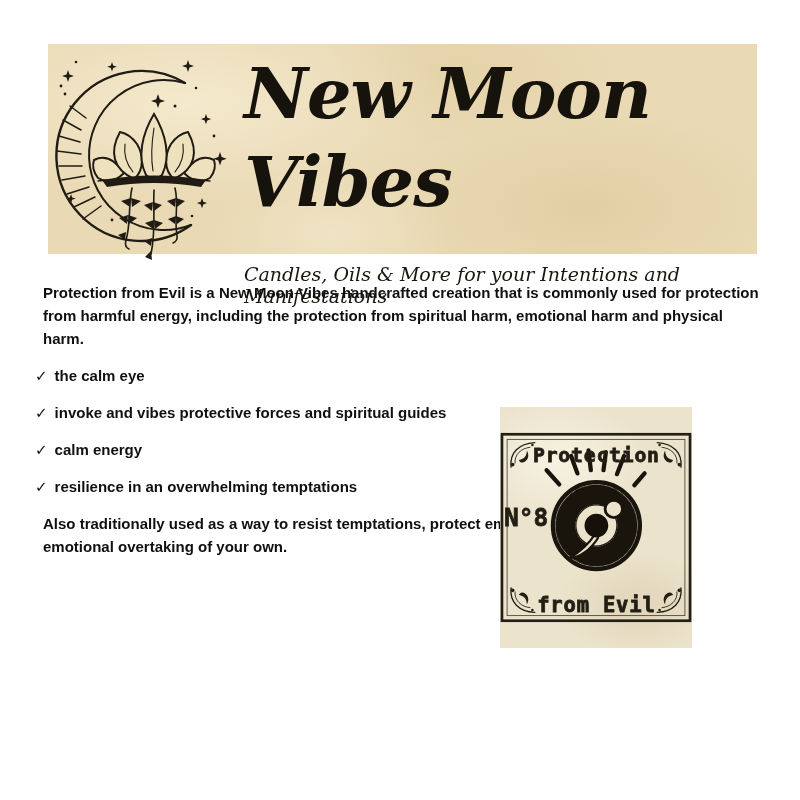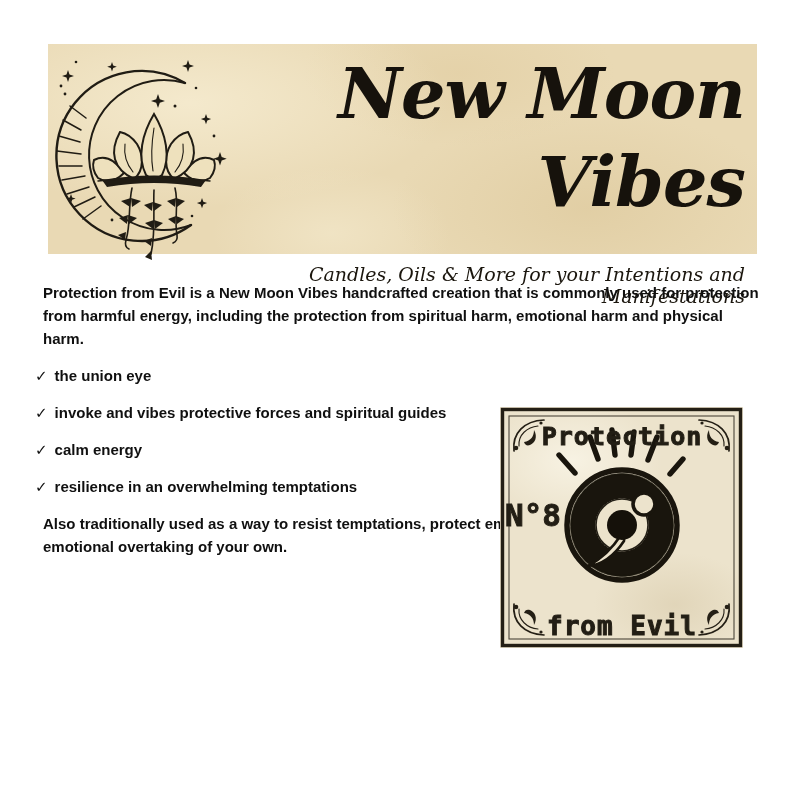--- a/index.html
+++ b/index.html
@@ -14,21 +14,21 @@
     background:
       radial-gradient(ellipse 420px 170px at 20% 28%, rgba(250,242,218,.65), rgba(250,242,218,0) 62%),
       radial-gradient(ellipse 300px 150px at 76% 78%, rgba(219,198,152,.55), rgba(219,198,152,0) 65%),
       radial-gradient(ellipse 260px 120px at 58% 14%, rgba(224,203,158,.5), rgba(224,203,158,0) 60%),
       radial-gradient(ellipse 200px 110px at 40% 90%, rgba(244,234,206,.6), rgba(244,234,206,0) 60%),
       #e9d9b4;
     overflow:visible;
   }
   .logo { position:absolute; left:6px; top:4px; width:192px; height:218px; }
   .logo svg { width:100%; height:100%; }
-  .banner-text { position:absolute; left:196px; right:12px; top:0; bottom:0; text-align:right; }
+  .banner-text { position:absolute; left:196px; right:12px; top:0; bottom:0; text-align:left; }
   .title {
     margin:6px 0 0; font-family:"DejaVu Serif","Liberation Serif",serif;
     font-style:italic; font-weight:bold; font-size:70px; line-height:1.25;
     color:#16120c; letter-spacing:-1px;
   }
   .tagline {
     margin-top:38px; font-family:"DejaVu Serif","Liberation Serif",serif;
     font-style:italic; font-weight:normal; font-size:19px; color:#1b160e;
   }
 
@@ -37,21 +37,21 @@
     position:absolute; left:35px; top:281px; width:726px;
     color:#101010; font-size:15px; font-weight:bold; line-height:23px;
   }
   .content p { margin:0 0 14px 8px; }
   .benefit { margin:0 0 14px 0; max-width:455px; }
   .check { display:inline-block; margin-right:7px; font-weight:bold; }
   .outro-first { margin-top:10px !important; }
 
   
   .label-fig {
-    position:absolute; left:500px; top:407px; width:243px; height:241px; margin:0;
+    position:absolute; left:500px; top:407px; width:192px; height:241px; margin:0;
     background:
       radial-gradient(ellipse 150px 100px at 30% 22%, rgba(255,252,242,.6), rgba(255,252,242,0) 60%),
       radial-gradient(ellipse 140px 90px at 72% 82%, rgba(211,196,162,.45), rgba(211,196,162,0) 58%),
       #ece3cc;
   }
   .label-fig svg { position:absolute; left:0; top:0; width:100%; height:100%; }
   .mono-txt {
     font-family:"DejaVu Sans Mono","Liberation Mono",monospace;
     font-weight:bold; fill:#221e15;
   }
@@ -143,21 +143,21 @@
     <div class="banner-text">
       <h1 class="title">New Moon Vibes</h1>
       <div class="tagline">Candles, Oils &amp; More for your Intentions and Manifestations</div>
     </div>
   </header>
 
   <main class="content">
     <p>Protection from Evil is a New Moon Vibes handcrafted creation that is commonly used for protection from harmful energy, including the protection from spiritual harm, emotional harm and physical harm.</p>
 
     <div>
-      <div class="benefit"><span class="check">✓</span><span>the union eye</span></div>
+      <div class="benefit"><span class="check">✓</span><span>the calm eye</span></div>
       <div class="benefit"><span class="check">✓</span><span>invoke and vibes protective forces and spiritual guides</span></div>
       <div class="benefit"><span class="check">✓</span><span>calm energy</span></div>
       <div class="benefit"><span class="check">✓</span><span>resilience in an overwhelming temptations</span></div>
     </div>
 
     <p class="outro-first">Also traditionally used as a way to resist temptations, protect empaths from others' strong emotional overtaking of your own.</p>
   </main>
 
   <figure class="label-fig">
     <svg viewBox="0 0 243 241" fill="none" stroke="#241f15" stroke-linecap="round">

